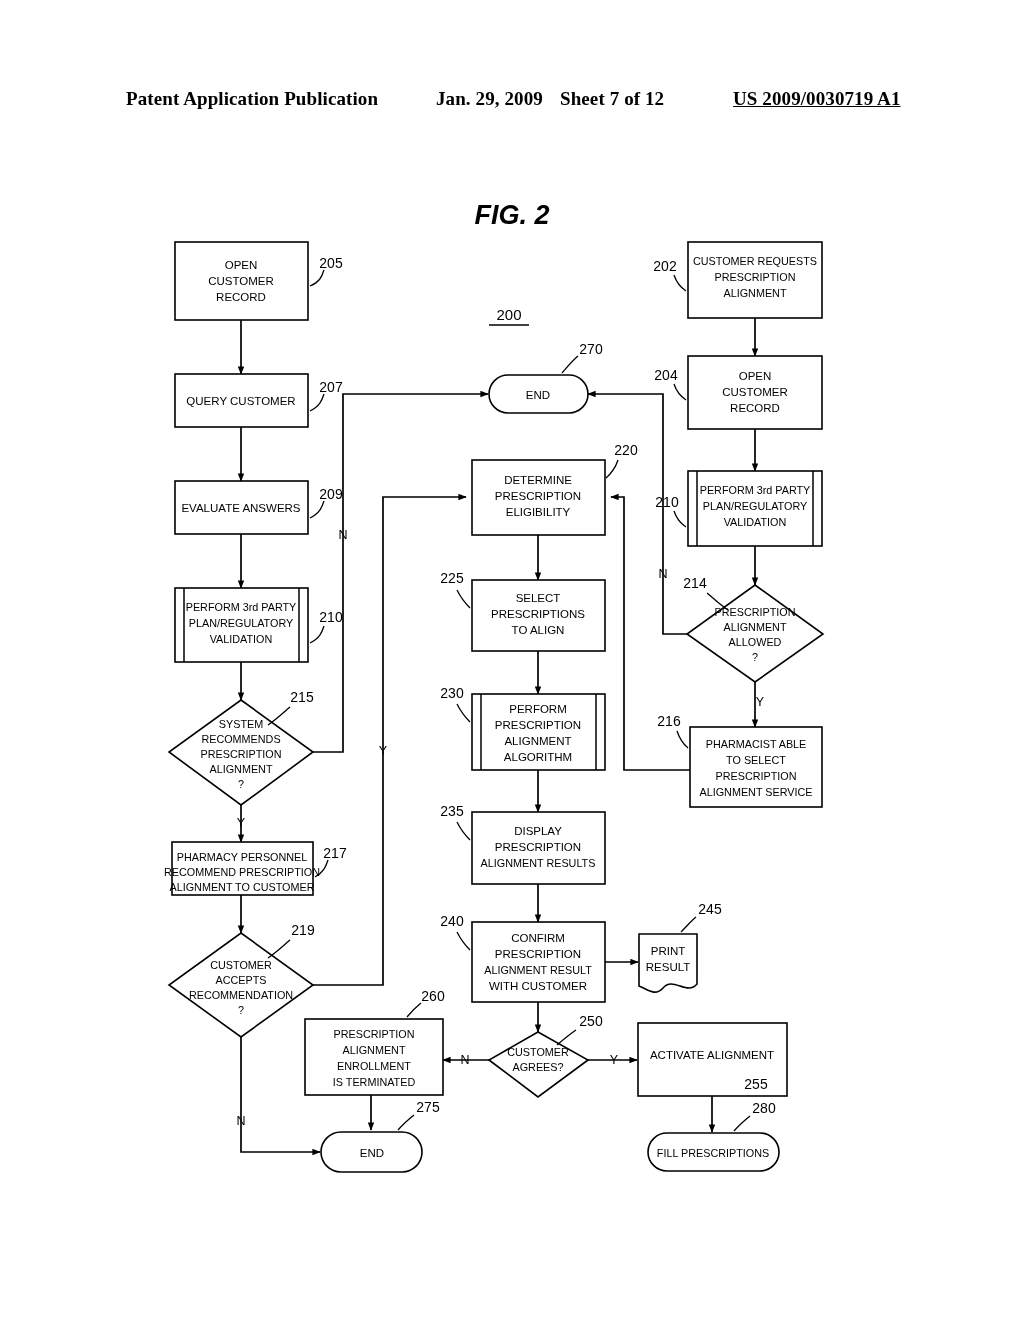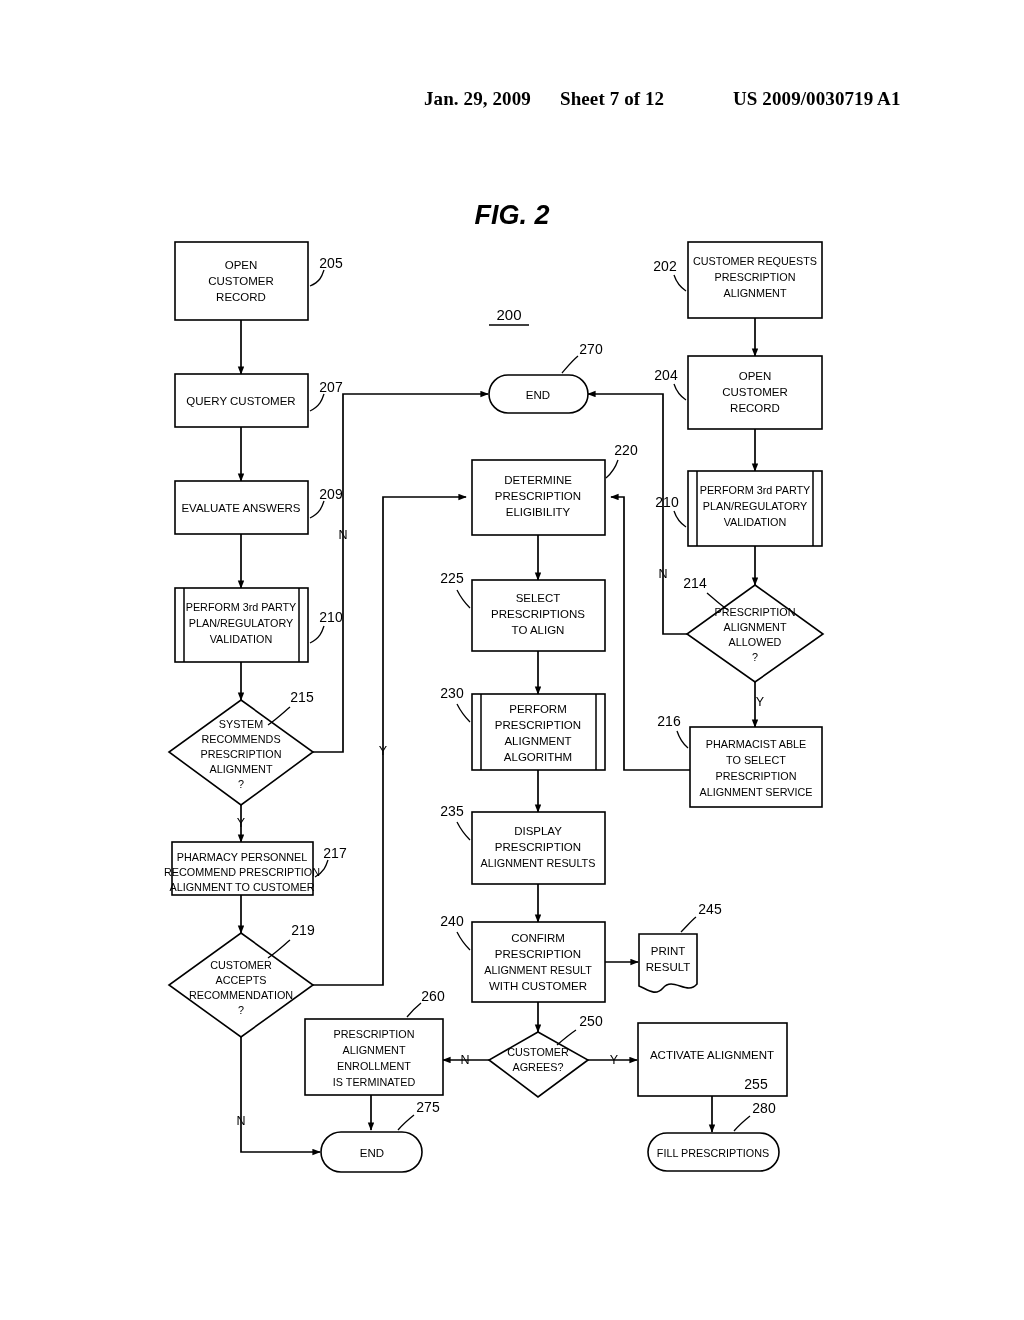--- a/index.html
+++ b/index.html
@@ -28,23 +28,23 @@
     width: 1024px;
     height: 26px;
     font-family: "Liberation Serif", serif;
     font-weight: bold;
     font-size: 19px;
     letter-spacing: 0.1px;
     white-space: nowrap;
   }
   .hdr span { position: absolute; top: 0; }
   .hdr-pub   { left: 126px; }
-  .hdr-date  { left: 424px; }
+  .hdr-date  { left: 436px; }
   .hdr-sheet { left: 560px; }
-  .hdr-num   { left: 733px; }
+  .hdr-num   { left: 733px; text-decoration: underline; }
 
   svg#fig { position: absolute; left: 0; top: 0; width: 1024px; height: 1320px; }
   svg#fig text {
     font-family: "Liberation Sans", sans-serif;
     fill: #000;
   }
   .boxtext { font-size: 11.5px; text-anchor: middle; }
   .boxtext-sm { font-size: 10.8px; text-anchor: middle; }
   .reftext { font-size: 14px; text-anchor: middle; }
   .flagtext { font-size: 12.5px; text-anchor: middle; }
@@ -60,20 +60,21 @@
   .innerline { stroke: #000000; stroke-width: 1.5; fill: none; }
   .conn { stroke: #000000; stroke-width: 1.7; fill: none; }
   .leader { stroke: #000000; stroke-width: 1.3; fill: none; }
 </style>
 </head>
 <body>
 
 <div id="sheet">
 
   <div class="hdr">
+    <span class="hdr-pub">Patent Application Publication</span>
     <span class="hdr-date">Jan. 29, 2009</span>
     <span class="hdr-sheet">Sheet 7 of 12</span>
     <span class="hdr-num">US 2009/0030719 A1</span>
   </div>
 
   <svg id="fig" viewBox="0 0 1024 1320">
     <defs>
       <marker id="ah" markerWidth="9" markerHeight="9" refX="7.6" refY="3.2" orient="auto" markerUnits="userSpaceOnUse">
         <path d="M0,0 L8.4,3.2 L0,6.4 z" fill="#000"></path>
       </marker>

